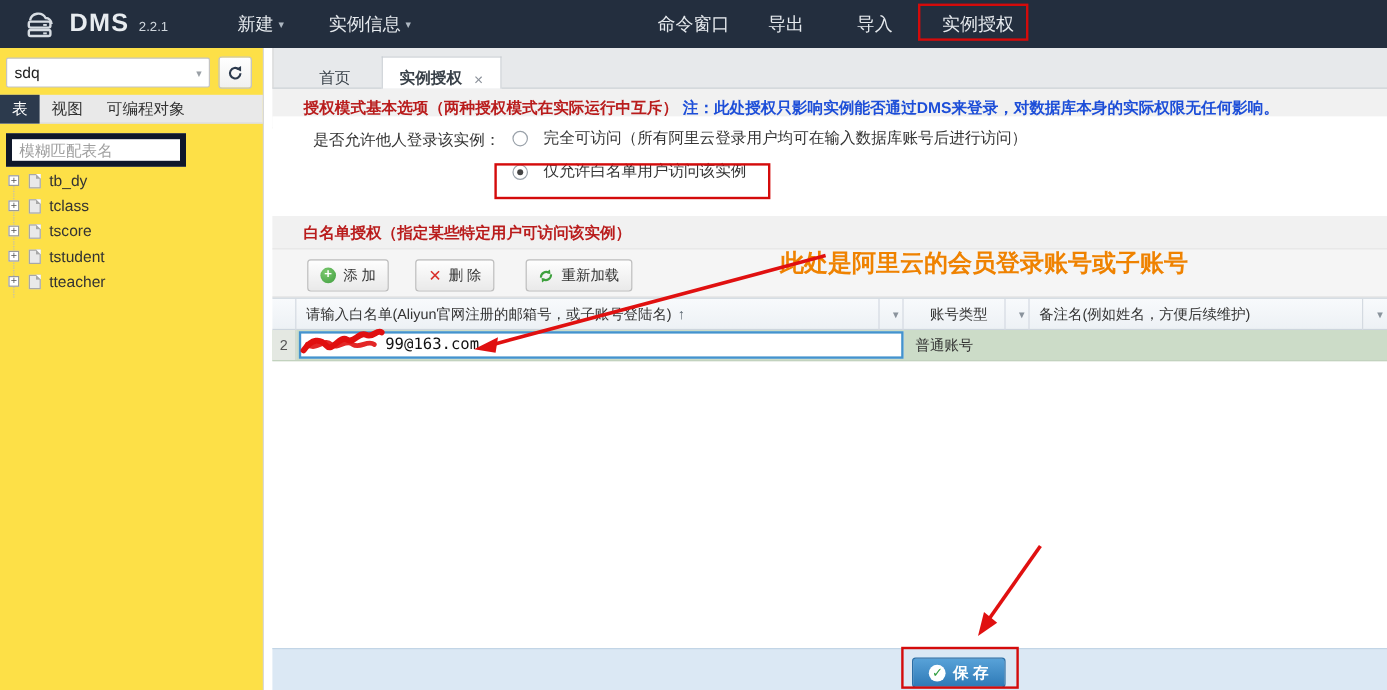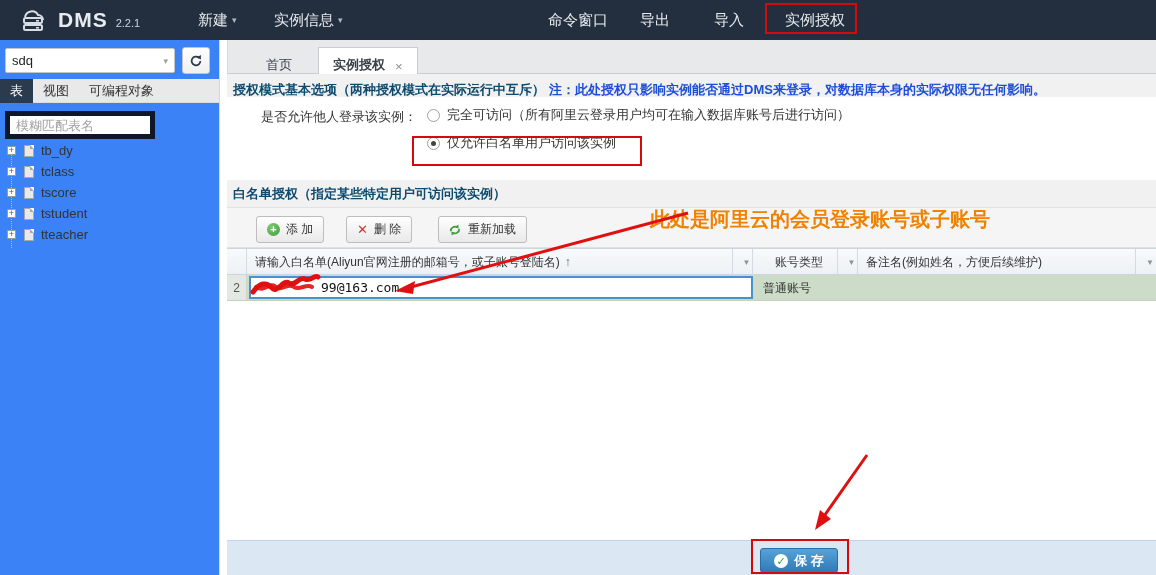--- a/index.html
+++ b/index.html
@@ -10,21 +10,21 @@
   .topnav { position:absolute; left:0; top:0; width:1156px; height:40px; background:#232e3e; color:#e8ecf0; }
   .brand { position:absolute; left:16px; top:0; height:40px; display:flex; align-items:center; gap:8px; }
   .brand-name { font-size:21px; font-weight:bold; color:#e8ecf0; letter-spacing:1px; }
   .brand-ver { font-size:11px; color:#cfd6dd; margin-top:6px; }
   .nav-item { position:absolute; top:0; height:40px; display:flex; align-items:center; gap:4px;
               font-size:15px; color:#e6eaee; cursor:pointer; padding:0 6px; }
   .nav-caret { font-size:9px; color:#aeb8c2; }
   .nav-hl { position:absolute; left:765px; top:3px; width:92px; height:31px; border:2px solid #d40b0b; }
 
   
-  .sidebar { position:absolute; left:0; top:40px; width:220px; height:535px; background:#3b82f6; border-right:1px solid #d8d8d8; }
+  .sidebar { position:absolute; left:0; top:40px; width:220px; height:535px; background:#fde047; border-right:1px solid #d8d8d8; }
   .combo { position:absolute; left:5px; top:8px; width:170px; height:25px; border:1px solid #c4c4c4; background:#fff; border-radius:2px; }
   .combo input { position:absolute; left:6px; top:1px; width:140px; height:21px; border:none; outline:none; font-size:13px; color:#222; background:transparent; }
   .combo-caret { position:absolute; right:6px; top:7px; font-size:9px; color:#9aa0a6; }
   .refresh-btn { position:absolute; left:182px; top:7px; width:28px; height:27px; border:1px solid #c4c4c4; border-radius:3px;
                  background:linear-gradient(#fff,#f0f0f0); display:flex; align-items:center; justify-content:center; cursor:pointer; }
   .side-tabs { position:absolute; left:0; top:39px; width:219px; height:24px; background:#e9e9e9; border-bottom:1px solid #dcdcdc; display:flex; }
   .side-tab { height:24px; padding:0 10px; display:flex; align-items:center; font-size:13px; color:#333; cursor:pointer; }
   .side-tab.active { background:#2c3a4d; color:#fff; }
   .side-search { position:absolute; left:5px; top:71px; width:150px; height:28px; border:5px solid #0f172a; font-size:13px; color:#333; padding:8px 6px; }
   .side-search::placeholder { color:#a0a0a0; }
@@ -40,26 +40,26 @@
   
   .main-tabbar { position:absolute; left:227px; top:40px; width:929px; height:34px; background:#e7e9eb; border-bottom:1px solid #c9ced3; border-left:1px solid #d8d8d8; }
   .page-tab { position:absolute; top:7px; height:27px; display:flex; align-items:flex-end; font-size:13px; color:#384048; padding:0 14px; cursor:pointer; }
   .page-tab.home { left:24px; }
   .page-tab.active { left:90px; background:#fff; border:1px solid #c9ced3; border-bottom:none; font-weight:bold; gap:10px; }
   .tab-close { font-size:13px; color:#8a9099; font-weight:normal; cursor:pointer; }
 
   .secbar { position:absolute; left:227px; width:929px; background:#f1f1f1; border-bottom:1px solid #e2e2e2; display:flex; align-items:center; }
   .secbar1 { top:74px; height:33px; }
   .secbar2 { top:180px; height:28px; }
-  .sec-title { font-size:13px; font-weight:bold; color:#0c4a6e; margin-left:6px; white-space:nowrap; }
+  .sec-title { font-size:13px; font-weight:bold; color:#b91c1c; margin-left:26px; white-space:nowrap; }
   .sec-note { font-size:13px; font-weight:bold; color:#1d4ed8; margin-left:4px; white-space:nowrap; }
 
   .radio-area { position:absolute; left:227px; top:97px; width:929px; height:73px; background:#fff; }
   .q-label { position:absolute; left:34px; top:11px; font-size:13px; color:#333; }
-  .radio-row { position:absolute; display:flex; align-items:center; gap:7px; font-size:13px; color:#333;text-align:center; }
+  .radio-row { position:absolute; display:flex; align-items:center; gap:13px; font-size:13px; color:#333;text-align:center; }
   .radio-row.r1 { left:200px; top:9px; }
   .radio-row.r2 { left:200px; top:37px; }
   .radio { width:13px; height:13px; border:1px solid #9aa2aa; border-radius:50%; background:#fff; position:relative; }
   .radio.sel:after { content:""; position:absolute; left:3px; top:3px; width:5px; height:5px; border-radius:50%; background:#444; }
 
   .toolbar { position:absolute; left:227px; top:208px; width:929px; height:40px; background:#f5f5f5; border-bottom:1px solid #e0e0e0; }
   .tbtn { position:absolute; top:8px; height:27px; border:1px solid #bdbdbd; border-radius:3px; background:linear-gradient(#fefefe,#e9e9e9);
           display:flex; align-items:center; gap:6px; padding:0 10px; font-size:12px; color:#333; cursor:pointer; }
   .tbtn-add { left:29px; }
   .tbtn-del { left:119px; }

